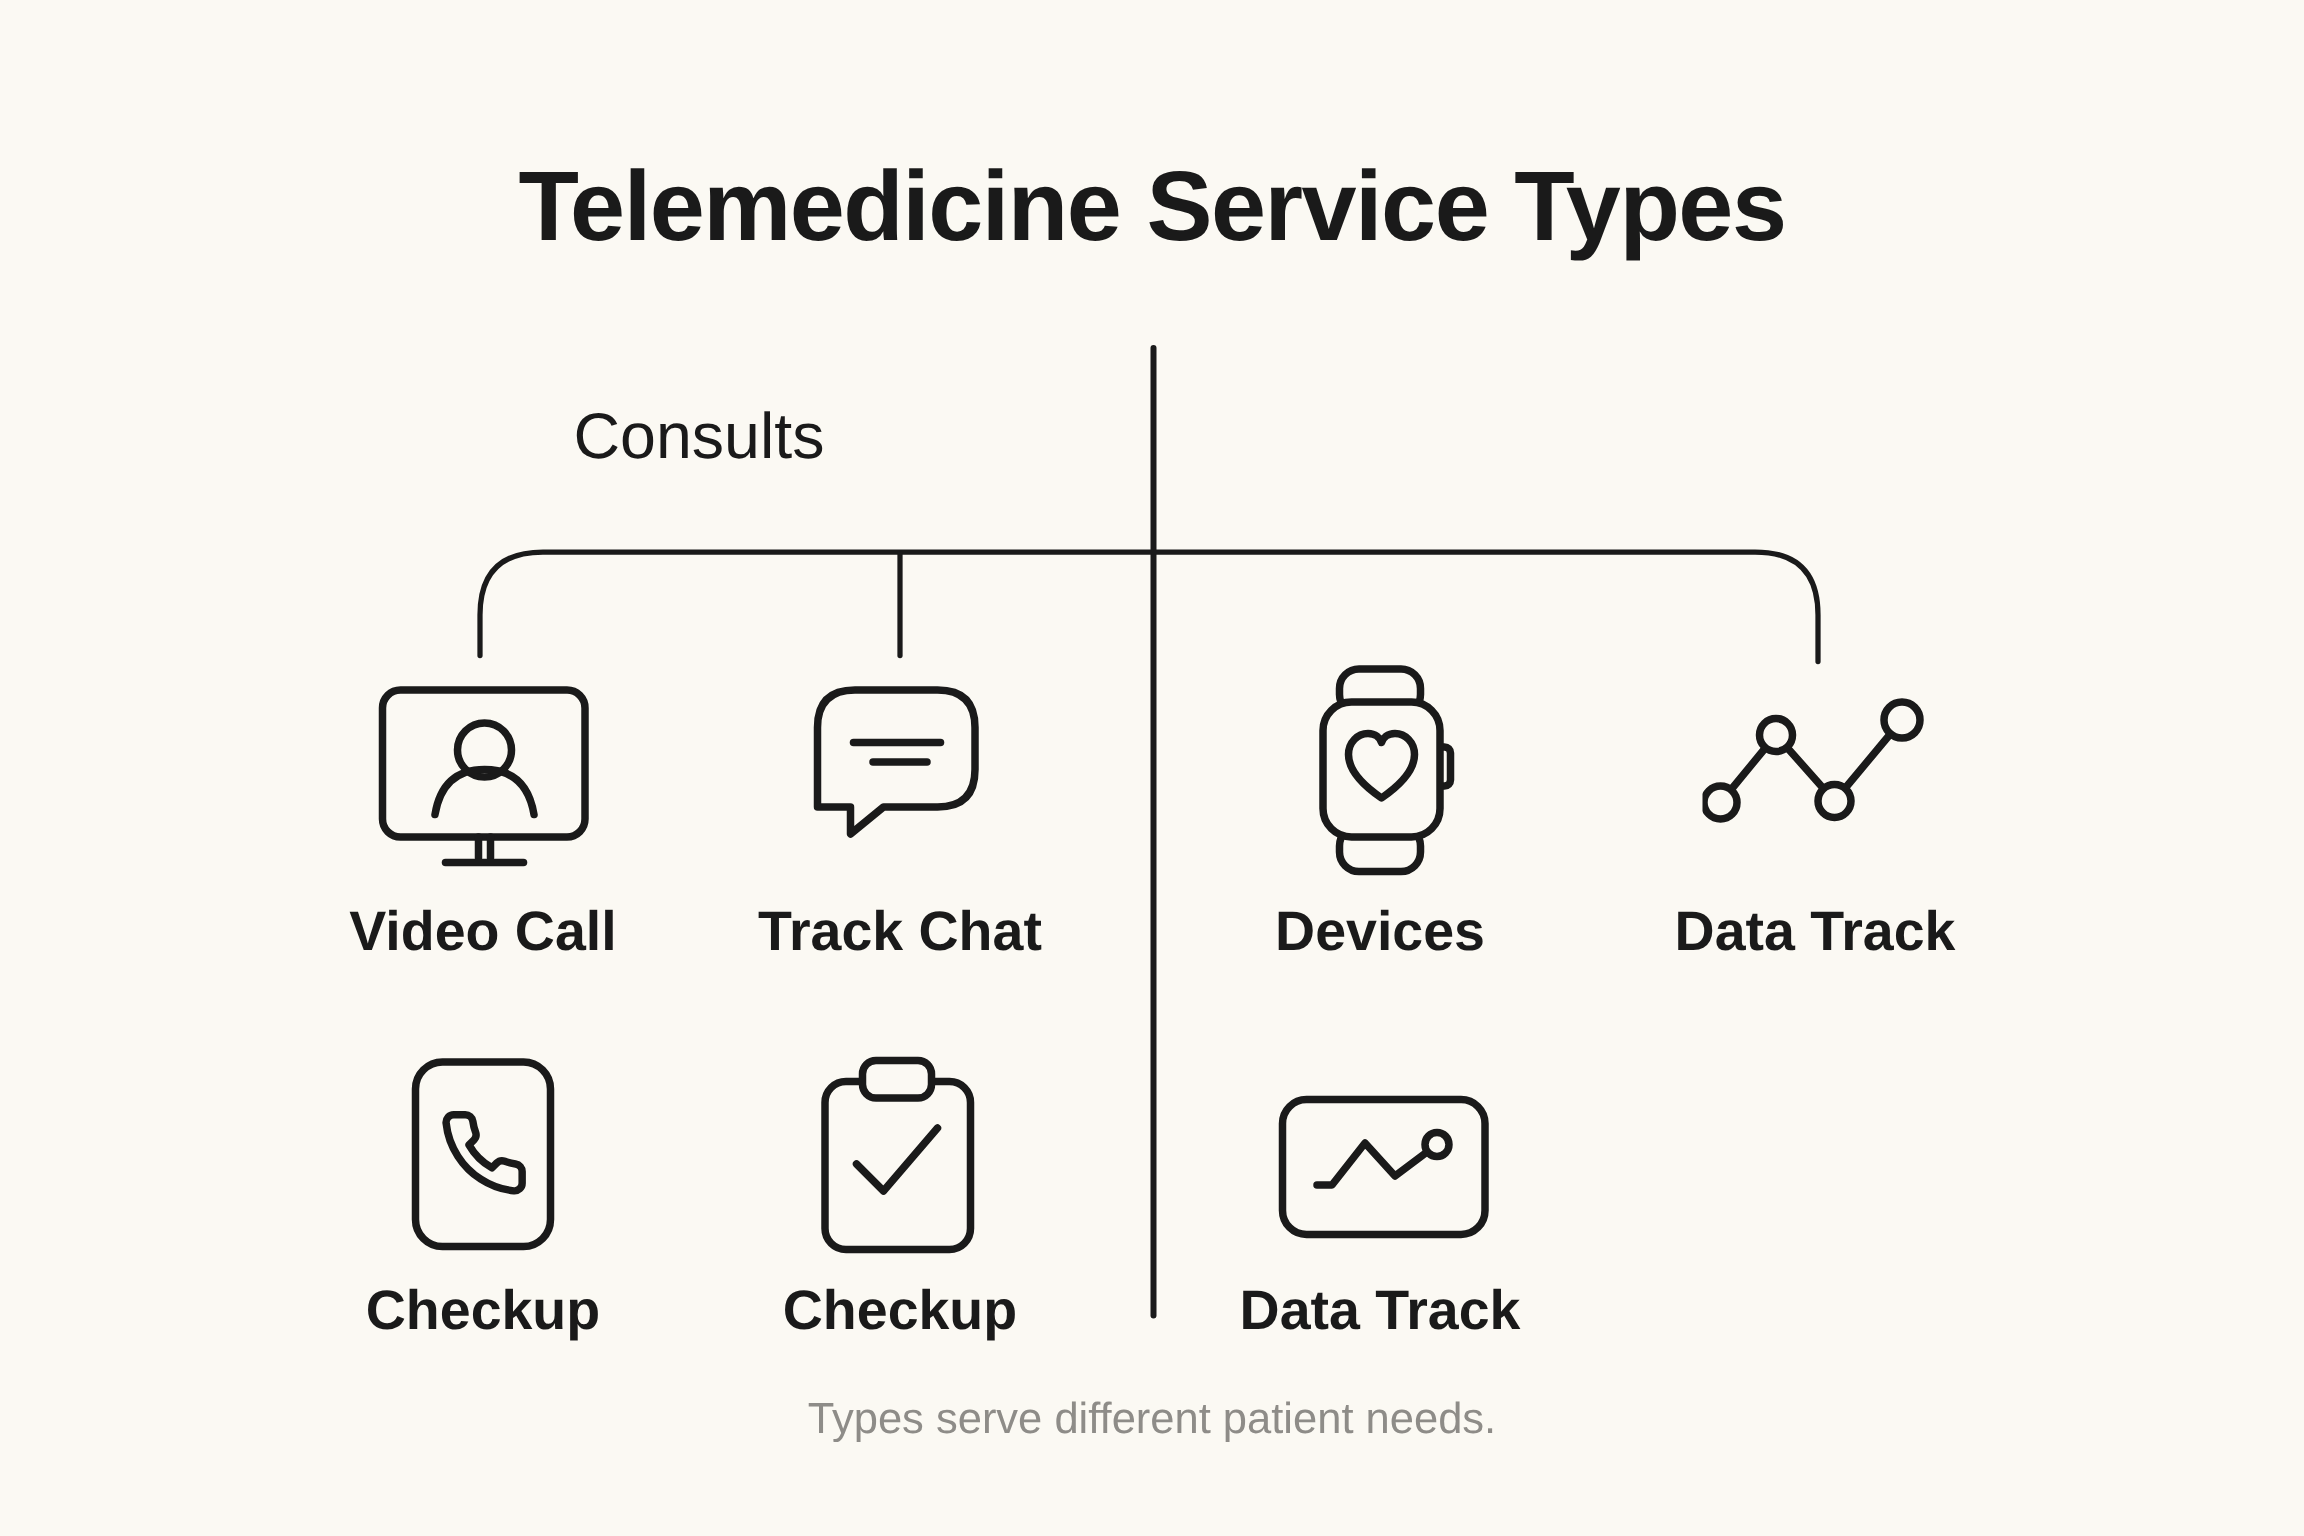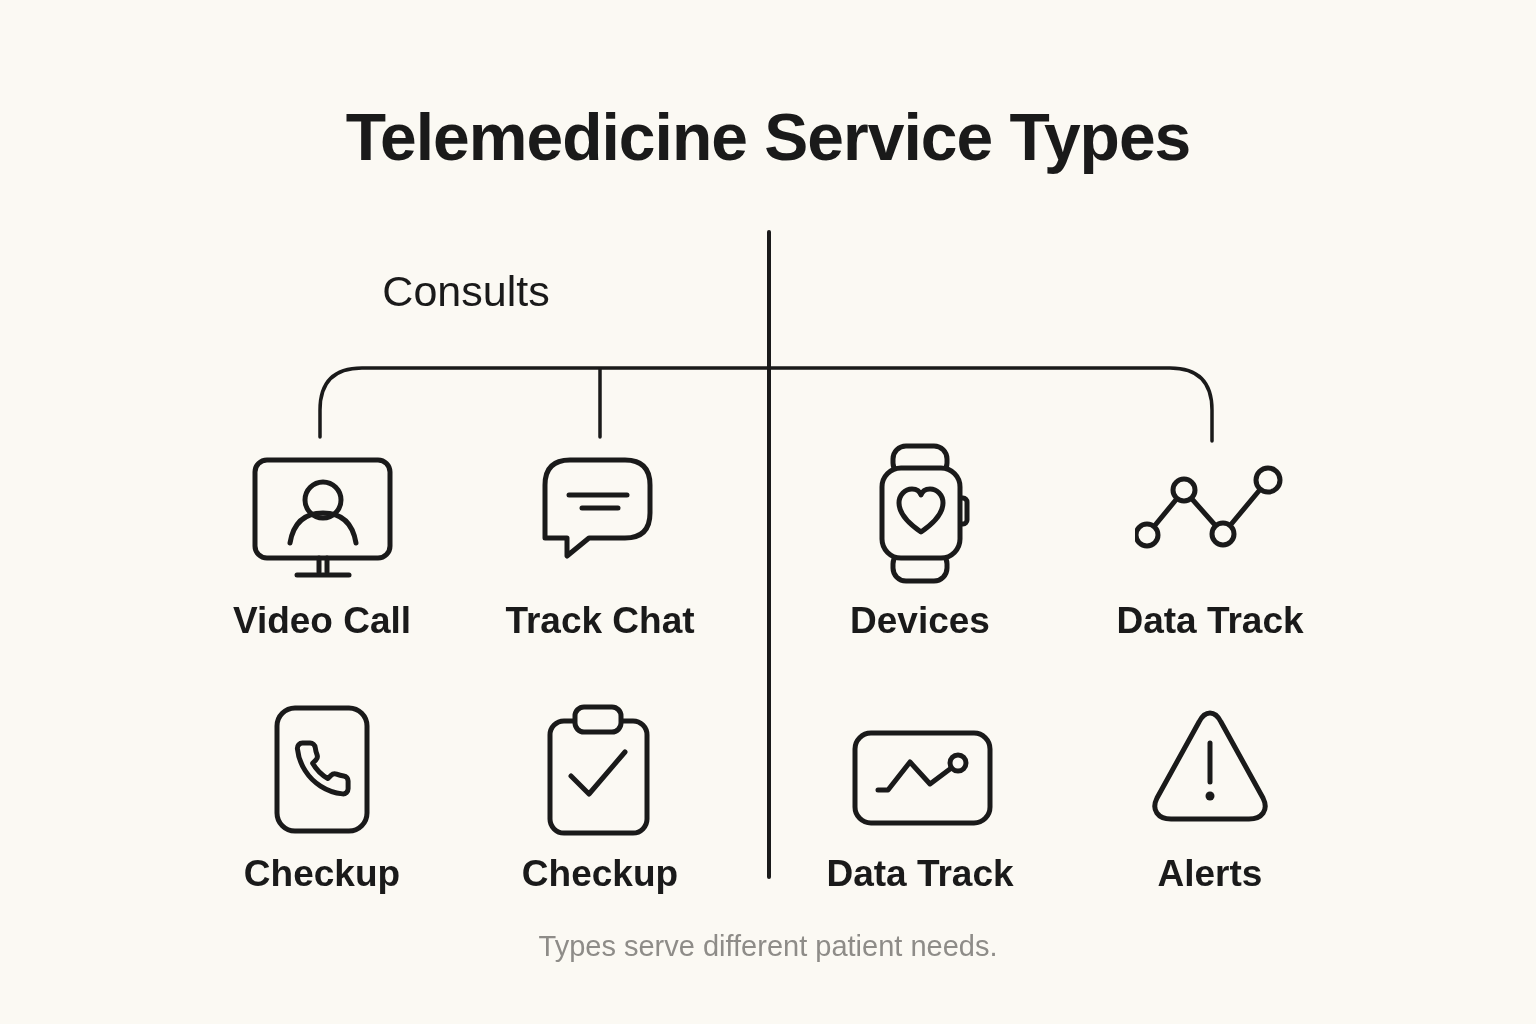--- a/index.html
+++ b/index.html
@@ -178,24 +178,16 @@
 
   <div class="cell r2 c3">
     <svg class="icon" viewBox="0 0 150 150">
       <rect class="stroke" x="10" y="37" width="135" height="90" rx="16"></rect>
       <path class="stroke" d="M33 94 H43 L65 66 L85 88 L113 67"></path>
       <circle class="stroke fill-bg" cx="113" cy="67" r="8"></circle>
     </svg>
     <div class="cell-label">Data Track</div>
   </div>
 
-  <div class="cell r2 c4">
-    <svg class="icon" viewBox="0 0 150 150">
-      <path class="stroke" d="M75 17 C79 17 83 20 86 26 L128 102 C134 114 127 123 114 123 H36 C23 123 16 114 22 102 L64 26 C67 20 71 17 75 17 Z"></path>
-      <path class="stroke" d="M75 47 V86"></path>
-      <circle class="fill-ink" cx="75" cy="100" r="4.5"></circle>
-    </svg>
-    <div class="cell-label">Alerts</div>
-  </div>
 
   <div class="caption">Types serve different patient needs.</div>
 
 </div>
 
 </body></html>

